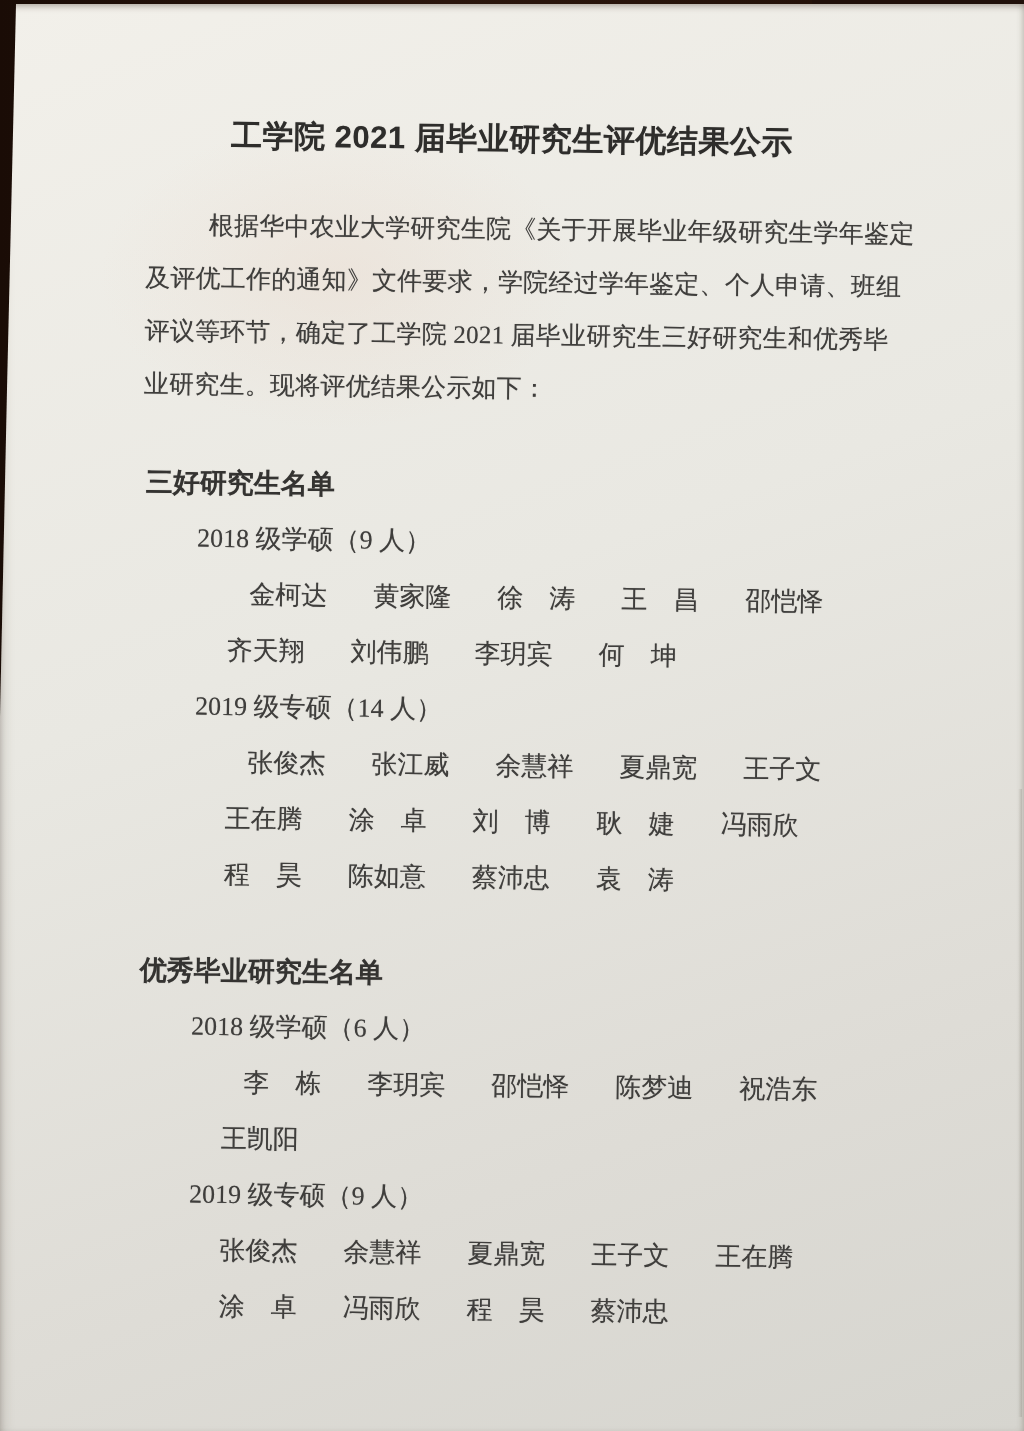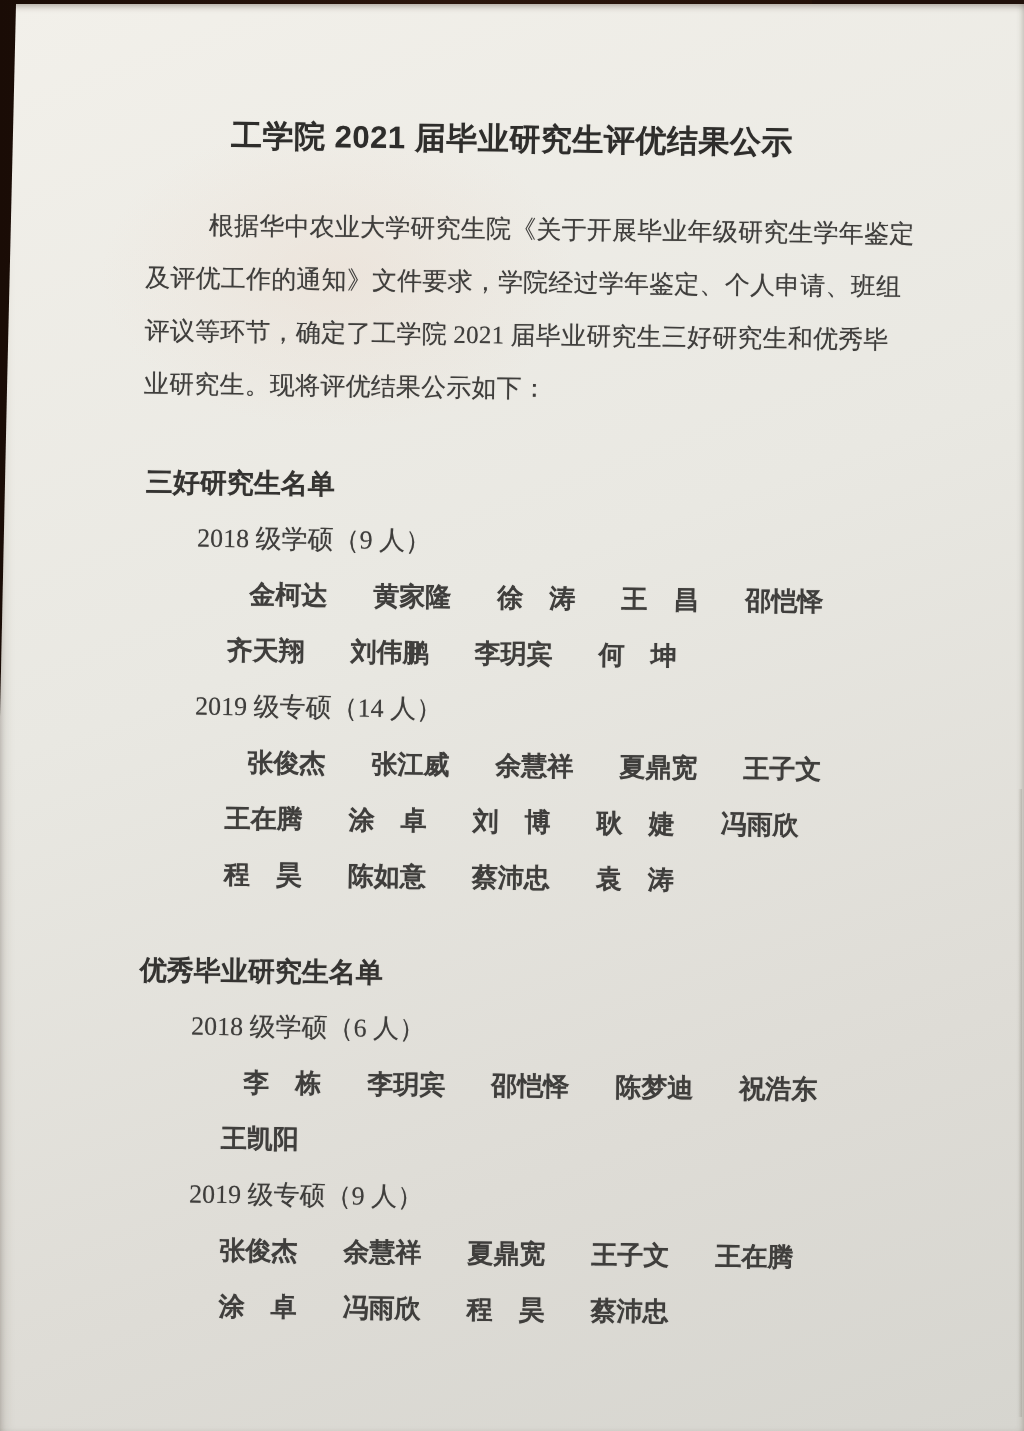--- a/index.html
+++ b/index.html
@@ -86,21 +86,21 @@
     padding-left: 202px;
     font-size: 26px;
   }
   .name-row {
     display: flex;
     gap: 46px;
     font-size: 26px;
   }
   .name-row.indent-a { padding-left: 255px; }
   .name-row.indent-b { padding-left: 233px; }
-  .student-name { display: inline-block; font-weight: bold; }
+  .student-name { display: inline-block; }
 </style>
 </head>
 <body>
 
 <div class="photo-frame">
   <div class="paper">
     <div class="edge-lines"></div>
     <div class="content">
 
       <h1 class="doc-title">工学院 2021 届毕业研究生评优结果公示</h1>

